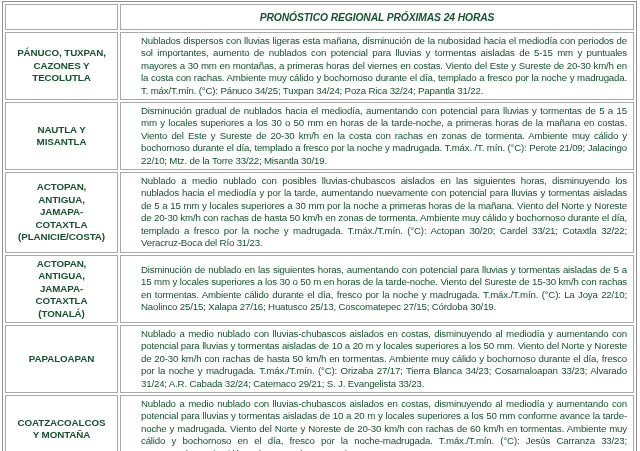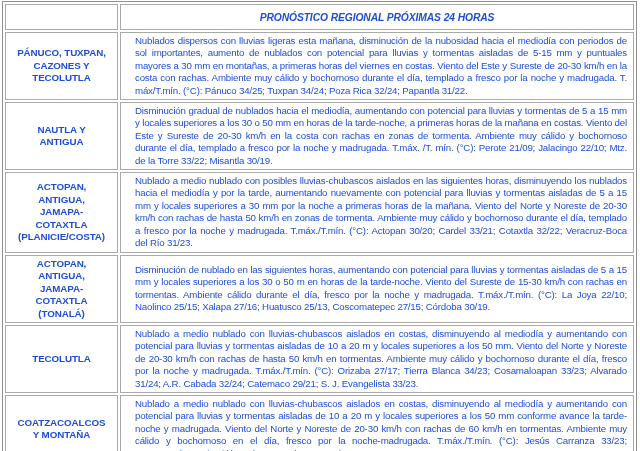--- a/index.html
+++ b/index.html
@@ -7,21 +7,21 @@
     padding: 0;
     background: #ffffff;
   }
   .page {
     position: relative;
     width: 640px;
     height: 451px;
     background: #ffffff;
     overflow: hidden;
     font-family: "Liberation Sans", sans-serif;
-    color: #1d4ed8;
+    color: #14532d;
   }
   table.forecast {
     position: absolute;
     left: 2px;
     top: 1px;
     width: 635px;
     border-collapse: separate;
     border-spacing: 2px;
     border: 1px solid #8f8f8f;
     table-layout: fixed;
@@ -51,21 +51,21 @@
     line-height: 12.5px;
     text-align: center;
     padding: 2px 11px;
     letter-spacing: -0.1px;
   }
   td.forecast-cell {
     font-size: 9.7px;
     line-height: 12.4px;
     text-align: justify;
     text-justify: inter-word;
-    padding: 2px 6px 2px 14px;
+    padding: 2px 6px 2px 20px;
     letter-spacing: -0.18px;
   }
 </style>
 </head>
 <body>
 
 <div class="page">
   <table class="forecast">
     <colgroup>
       <col class="c-region">
@@ -74,33 +74,33 @@
     <tbody>
       <tr>
         <td class="header-empty"></td>
         <td class="title-cell">PRONÓSTICO REGIONAL PRÓXIMAS 24 HORAS</td>
       </tr>
       <tr>
         <td class="region-cell">PÁNUCO, TUXPAN, CAZONES Y TECOLUTLA</td>
         <td class="forecast-cell">Nublados dispersos con lluvias ligeras esta mañana, disminución de la nubosidad hacia el mediodía con periodos de sol importantes, aumento de nublados con potencial para lluvias y tormentas aisladas de 5-15 mm y puntuales mayores a 30 mm en montañas, a primeras horas del viernes en costas. Viento del Este y Sureste de 20-30 km/h en la costa con rachas. Ambiente muy cálido y bochornoso durante el día, templado a fresco por la noche y madrugada. T. máx/T.mín. (°C): Pánuco 34/25; Tuxpan 34/24; Poza Rica 32/24; Papantla 31/22.</td>
       </tr>
       <tr>
-        <td class="region-cell">NAUTLA Y ANTIGUA</td>
+        <td class="region-cell">NAUTLA Y MISANTLA</td>
         <td class="forecast-cell">Disminución gradual de nublados hacia el mediodía, aumentando con potencial para lluvias y tormentas de 5 a 15 mm y locales superiores a los 30 o 50 mm en horas de la tarde-noche, a primeras horas de la mañana en costas. Viento del Este y Sureste de 20-30 km/h en la costa con rachas en zonas de tormenta. Ambiente muy cálido y bochornoso durante el día, templado a fresco por la noche y madrugada. T.máx. /T. mín. (°C): Perote 21/09; Jalacingo 22/10; Mtz. de la Torre 33/22; Misantla 30/19.</td>
       </tr>
       <tr>
         <td class="region-cell">ACTOPAN, ANTIGUA, JAMAPA-COTAXTLA (PLANICIE/COSTA)</td>
         <td class="forecast-cell">Nublado a medio nublado con posibles lluvias-chubascos aislados en las siguientes horas, disminuyendo los nublados hacia el mediodía y por la tarde, aumentando nuevamente con potencial para lluvias y tormentas aisladas de 5 a 15 mm y locales superiores a 30 mm por la noche a primeras horas de la mañana. Viento del Norte y Noreste de 20-30 km/h con rachas de hasta 50 km/h en zonas de tormenta. Ambiente muy cálido y bochornoso durante el día, templado a fresco por la noche y madrugada. T.máx./T.mín. (°C): Actopan 30/20; Cardel 33/21; Cotaxtla 32/22; Veracruz-Boca del Río 31/23.</td>
       </tr>
       <tr>
         <td class="region-cell">ACTOPAN, ANTIGUA, JAMAPA-COTAXTLA (TONALÁ)</td>
         <td class="forecast-cell">Disminución de nublado en las siguientes horas, aumentando con potencial para lluvias y tormentas aisladas de 5 a 15 mm y locales superiores a los 30 o 50 m en horas de la tarde-noche. Viento del Sureste de 15-30 km/h con rachas en tormentas. Ambiente cálido durante el día, fresco por la noche y madrugada. T.máx./T.mín. (°C): La Joya 22/10; Naolinco 25/15; Xalapa 27/16; Huatusco 25/13, Coscomatepec 27/15; Córdoba 30/19.</td>
       </tr>
       <tr>
-        <td class="region-cell">TECOLUTLA</td>
+        <td class="region-cell">PAPALOAPAN</td>
         <td class="forecast-cell">Nublado a medio nublado con lluvias-chubascos aislados en costas, disminuyendo al mediodía y aumentando con potencial para lluvias y tormentas aisladas de 10 a 20 m y locales superiores a los 50 mm. Viento del Norte y Noreste de 20-30 km/h con rachas de hasta 50 km/h en tormentas. Ambiente muy cálido y bochornoso durante el día, fresco por la noche y madrugada. T.máx./T.mín. (°C): Orizaba 27/17; Tierra Blanca 34/23; Cosamaloapan 33/23; Alvarado 31/24; A.R. Cabada 32/24; Catemaco 29/21; S. J. Evangelista 33/23.</td>
       </tr>
       <tr>
         <td class="region-cell">COATZACOALCOS Y MONTAÑA</td>
         <td class="forecast-cell">Nublado a medio nublado con lluvias-chubascos aislados en costas, disminuyendo al mediodía y aumentando con potencial para lluvias y tormentas aisladas de 10 a 20 m y locales superiores a los 50 mm conforme avance la tarde-noche y madrugada. Viento del Norte y Noreste de 20-30 km/h con rachas de 60 km/h en tormentas. Ambiente muy cálido y bochornoso en el día, fresco por la noche-madrugada. T.máx./T.mín. (°C): Jesús Carranza 33/23; Coatzacoalcos-Minatitlán 32/25; Las Choapas 34/23.</td>
       </tr>
     </tbody>
   </table>
 </div>
 

